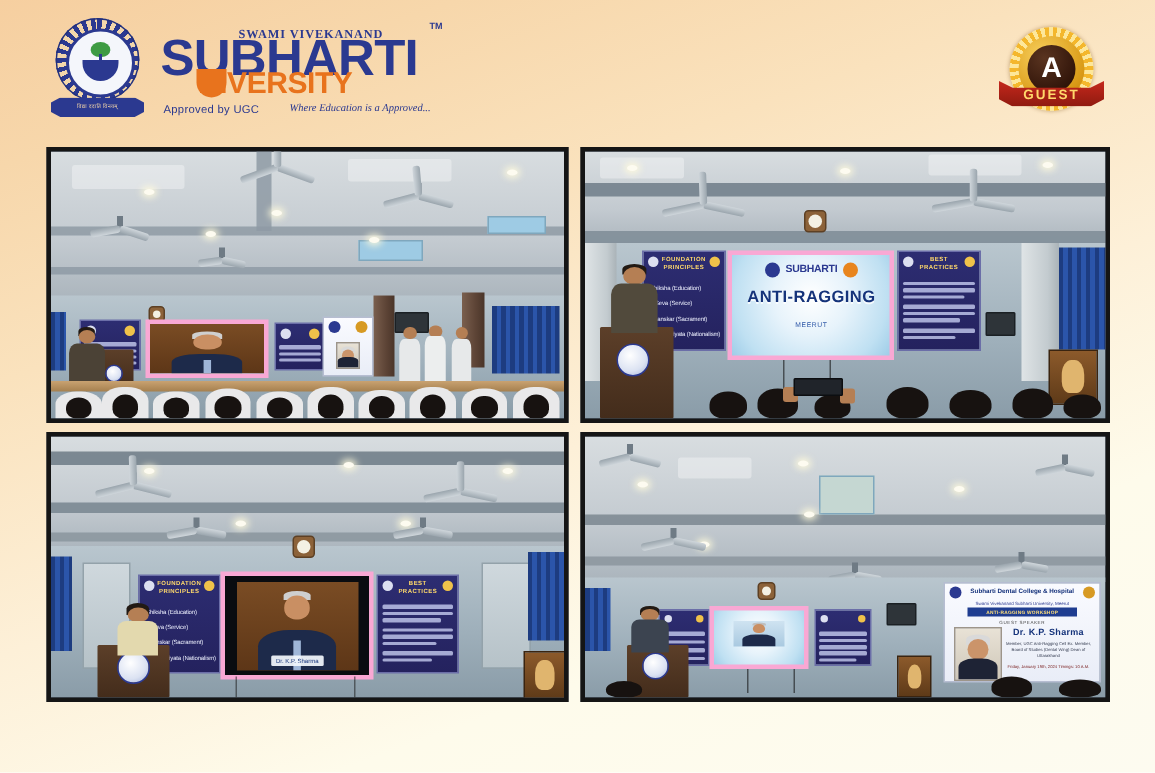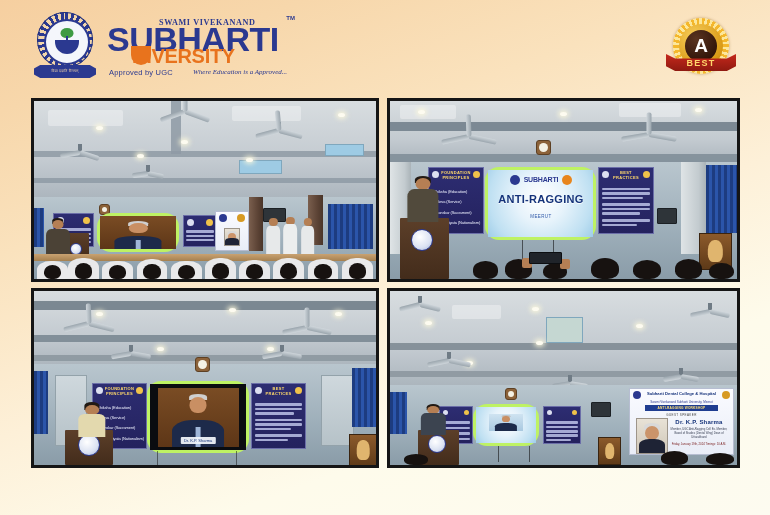--- a/index.html
+++ b/index.html
@@ -334,22 +334,22 @@
     content: "";
     position: absolute;
     inset: 2px;
     border-radius: 50%;
     background: #f4f1e4;
   }
 
   
   .tv {
     position: absolute;
-    background: #bef264;
-    border-radius: 14px;
+    background: #f9a8d4;
+    border-radius: 0;
     padding: 3px;
     box-sizing: border-box;
   }
   .tv-screen {
     position: absolute;
     inset: 3px;
     background: radial-gradient(circle at 50% 42%, #ffffff 0%, #e7f3fb 38%, #bfe0f2 78%, #9fcde8 100%);
     overflow: hidden;
   }
   .slide-logo-row {
@@ -723,21 +723,21 @@
         <div class="wm-approved">Approved by UGC</div>
         <div class="wm-tagline">Where Education is a Approved...</div>
       </div>
     </div>
 
     <div class="naac">
       <div class="naac-sun"></div>
       <div class="naac-ring"></div>
       <div class="naac-core">A</div>
       <div class="naac-ribbon"></div>
-      <div class="naac-ribbon-label">BEST</div>
+      <div class="naac-ribbon-label">GUEST</div>
     </div>
   </div>
 
   <div class="grid">
 
     <div class="photo p1">
       <div class="scene">
 
         <div class="ceiling" style="height:56%;"></div>
         <div class="slab" style="left:4%;top:5%;width:22%;height:9%;"></div>

